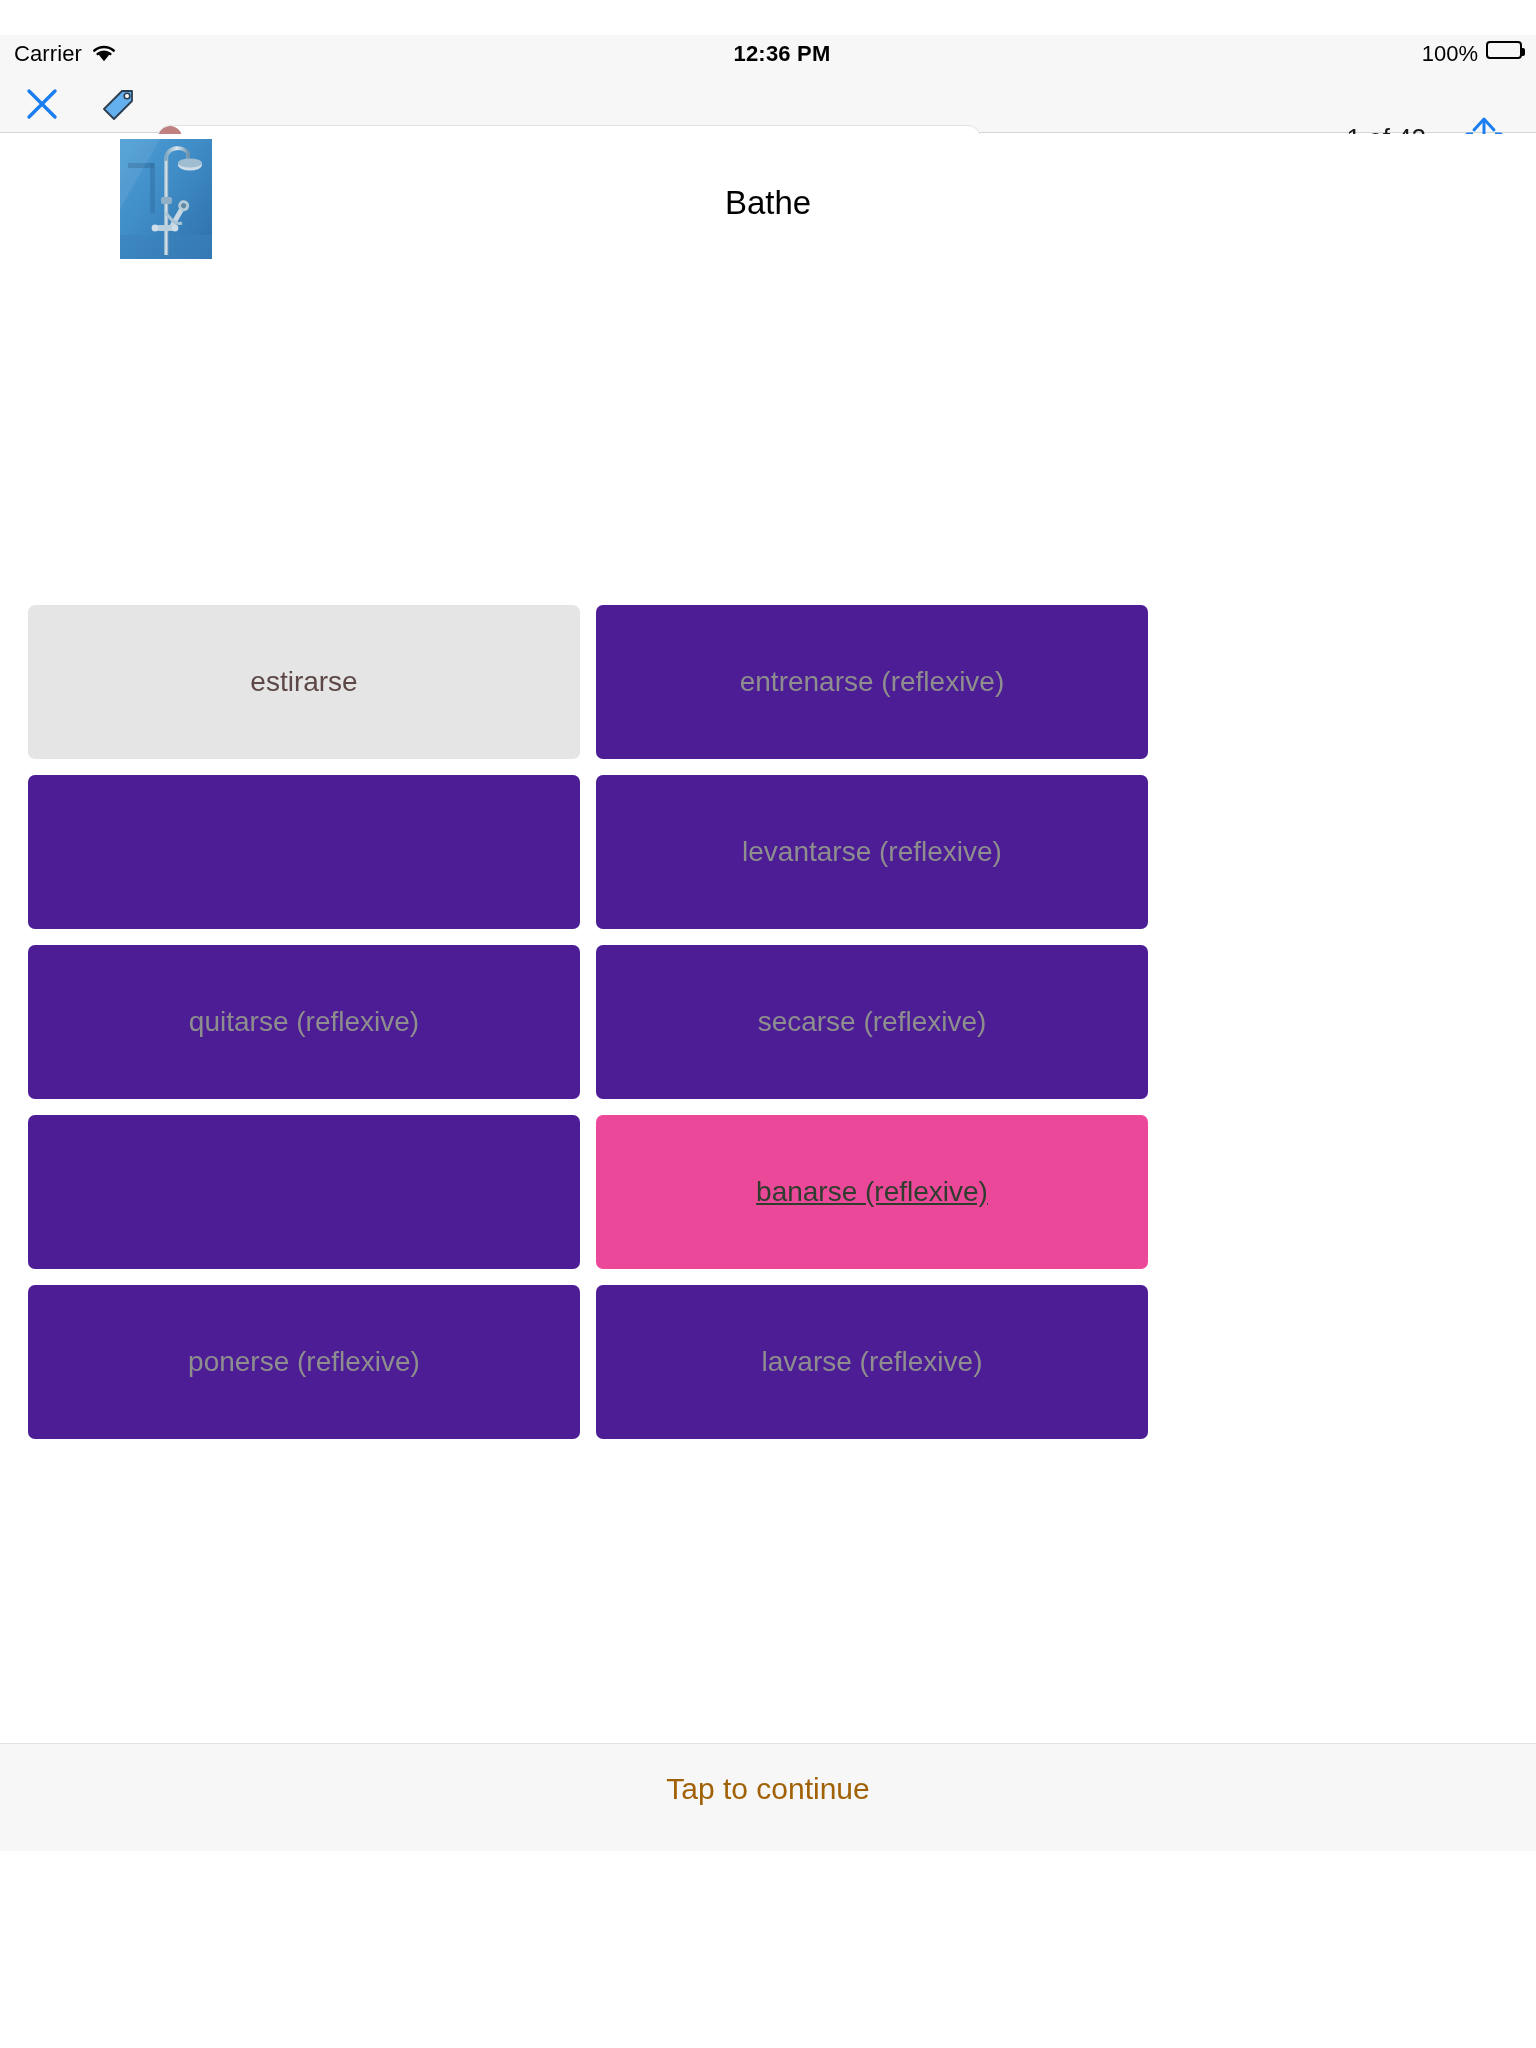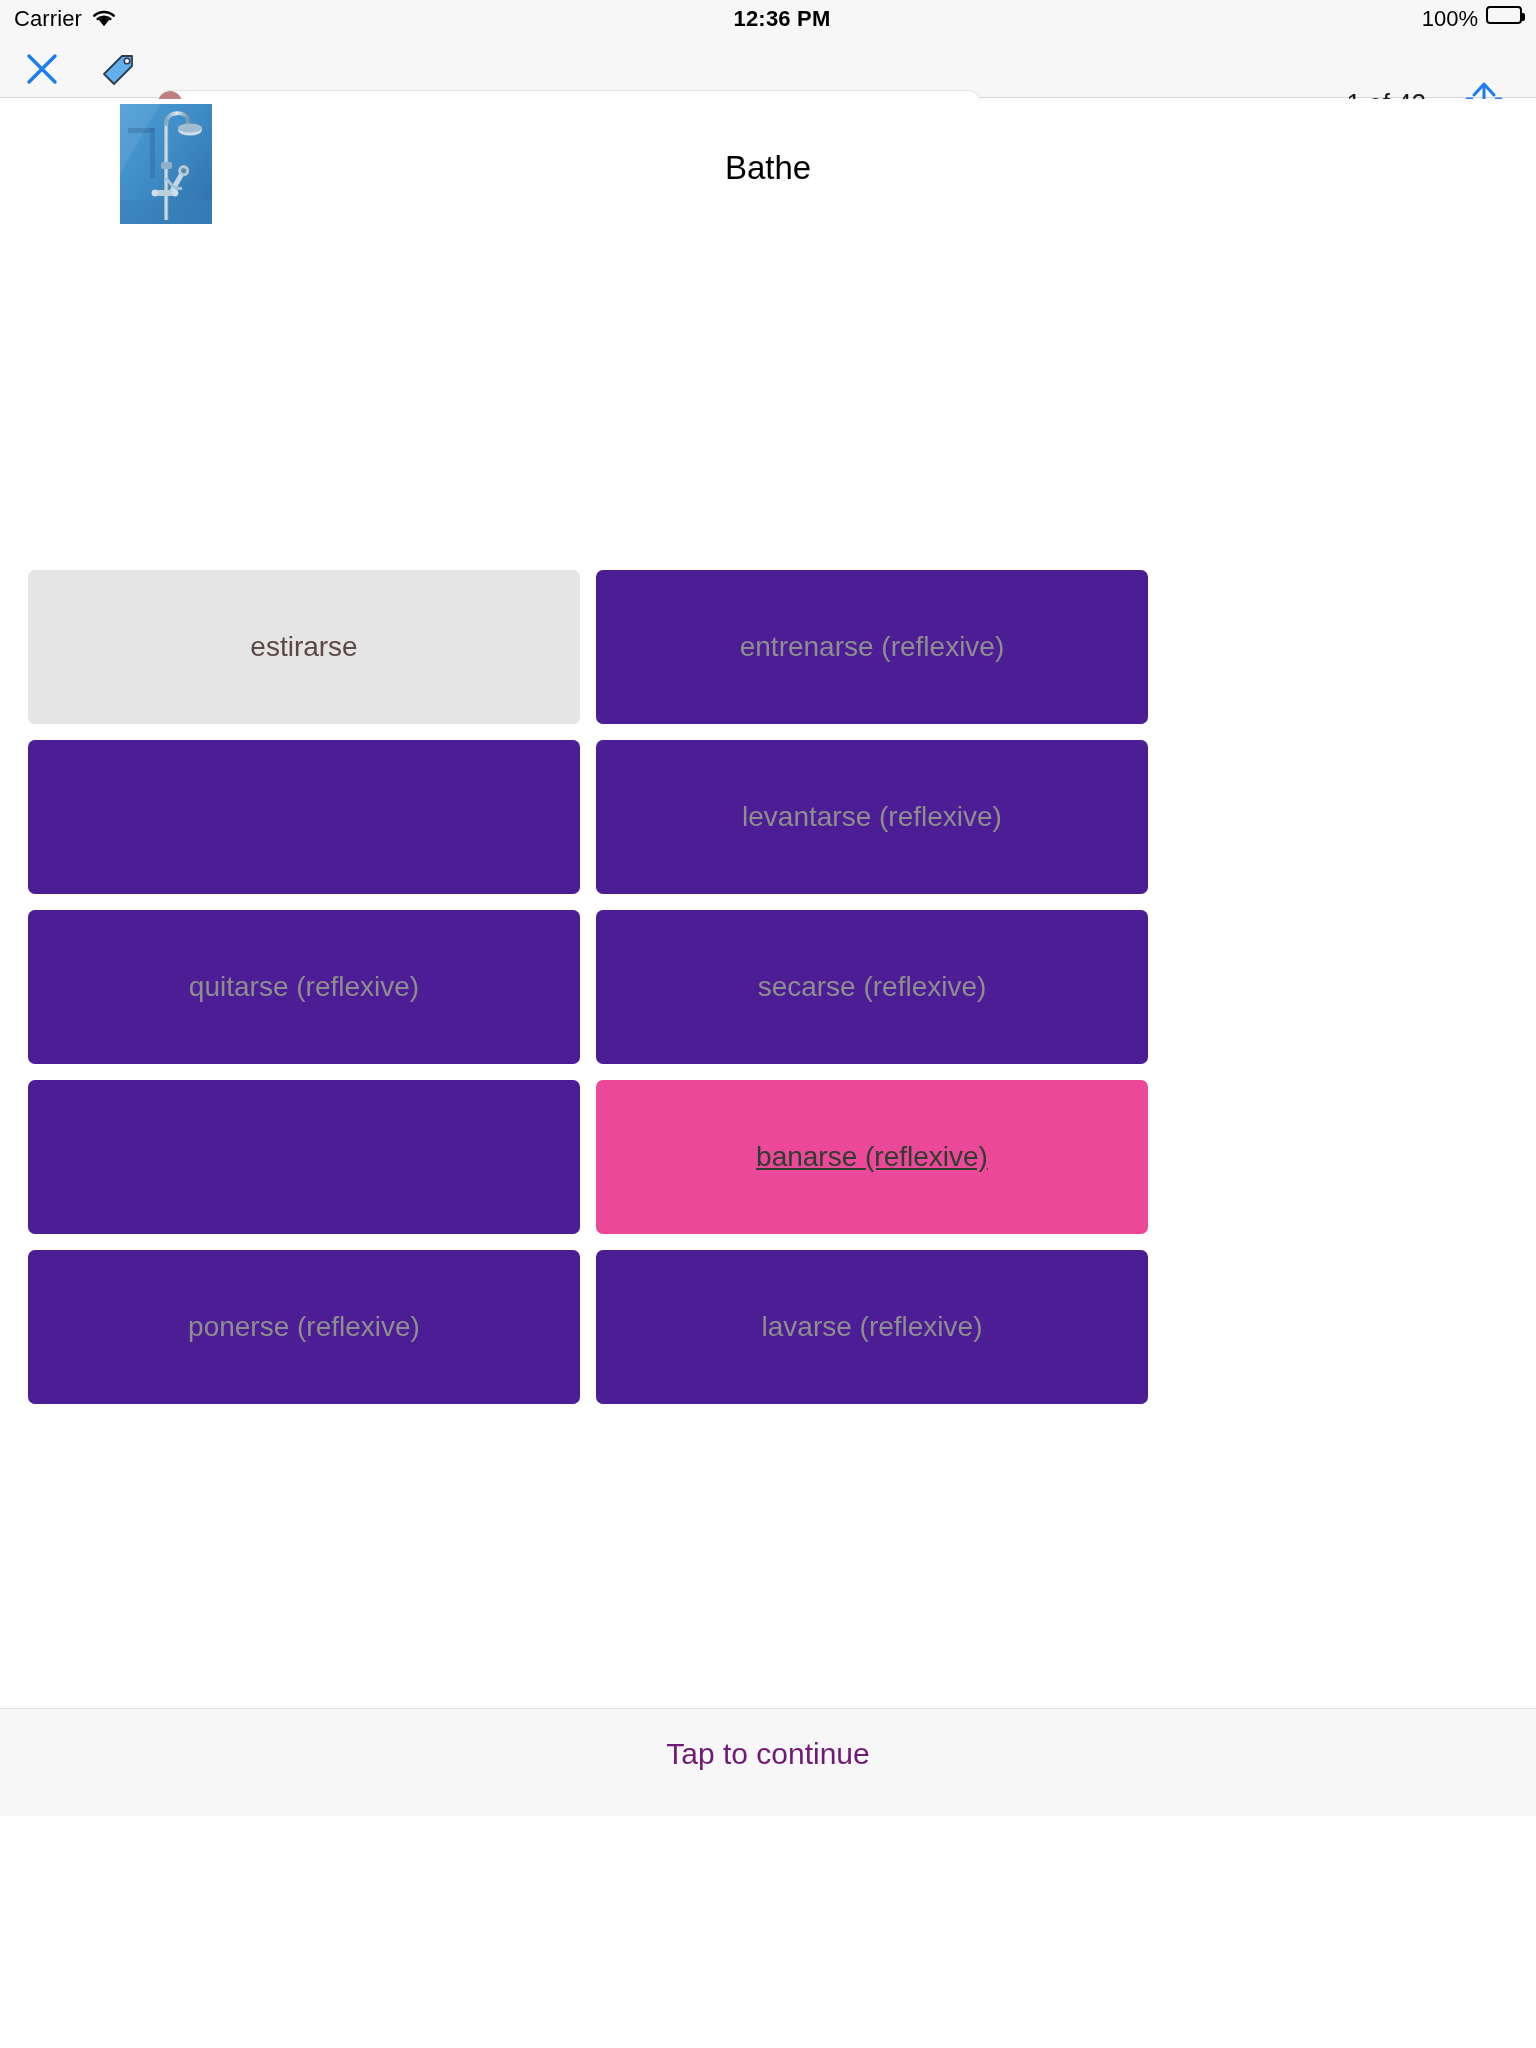--- a/index.html
+++ b/index.html
@@ -2,21 +2,21 @@
 <html><head>
 <meta charset="utf-8">
 <style>
   * { margin:0; padding:0; box-sizing:border-box; }
   html, body {
     width:1536px; height:2048px;
     font-family:"Liberation Sans", sans-serif;
     background:#ffffff;
     overflow:hidden;
   }
-  #app { position:relative; width:1536px; height:1816px; background:#fff; }
+  #app { position:relative; width:1536px; height:1816px; background:#fff;margin-top:35px; }
 
   
   .statusbar {
     position:absolute; top:0; left:0; width:1536px; height:38px;
     background:#f7f7f7;
     display:flex; align-items:center;
   }
   .sb-left { position:absolute; left:14px; display:flex; align-items:center; gap:9px; }
   .sb-carrier { font-size:22px; color:#000; letter-spacing:0.1px; }
   .wifi-icon { display:block; }
@@ -113,21 +113,21 @@
   .tile.blank { color:transparent; }
 
   
   .footer {
     position:absolute; left:0; bottom:0; width:1536px; height:108px;
     background:#f7f7f7; border-top:1px solid #e3e3e3;
     display:flex; align-items:flex-start; justify-content:center;
     padding-top:28px;
     cursor:pointer;
   }
-  .footer-label { font-size:30px; color:#701a75; }
+  .footer-label { font-size:30px; color:#a16207; }
 </style>
 </head>
 <body>
 
 <div id="app">
 
   <div class="statusbar">
     <div class="sb-left">
       <span class="sb-carrier">Carrier</span>
       <span class="wifi-icon">

